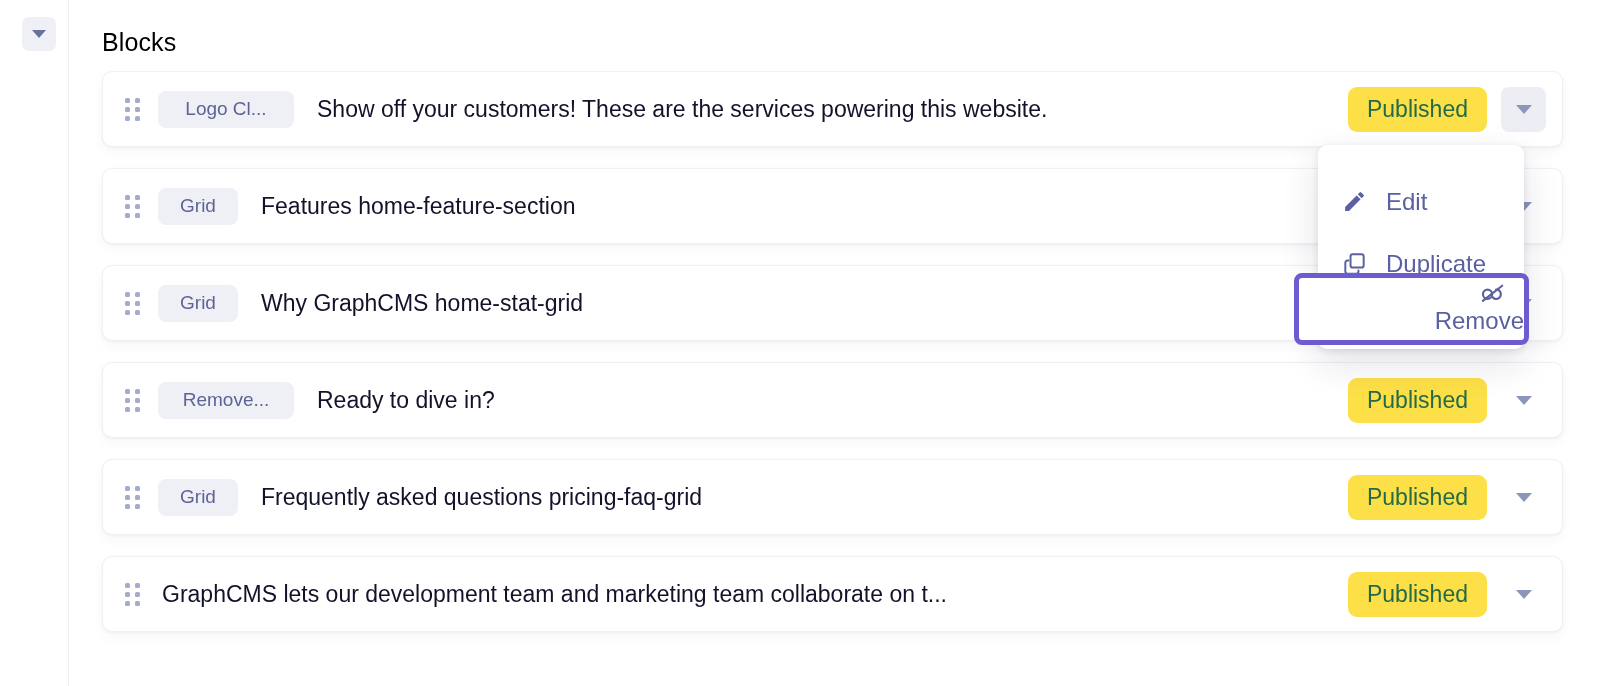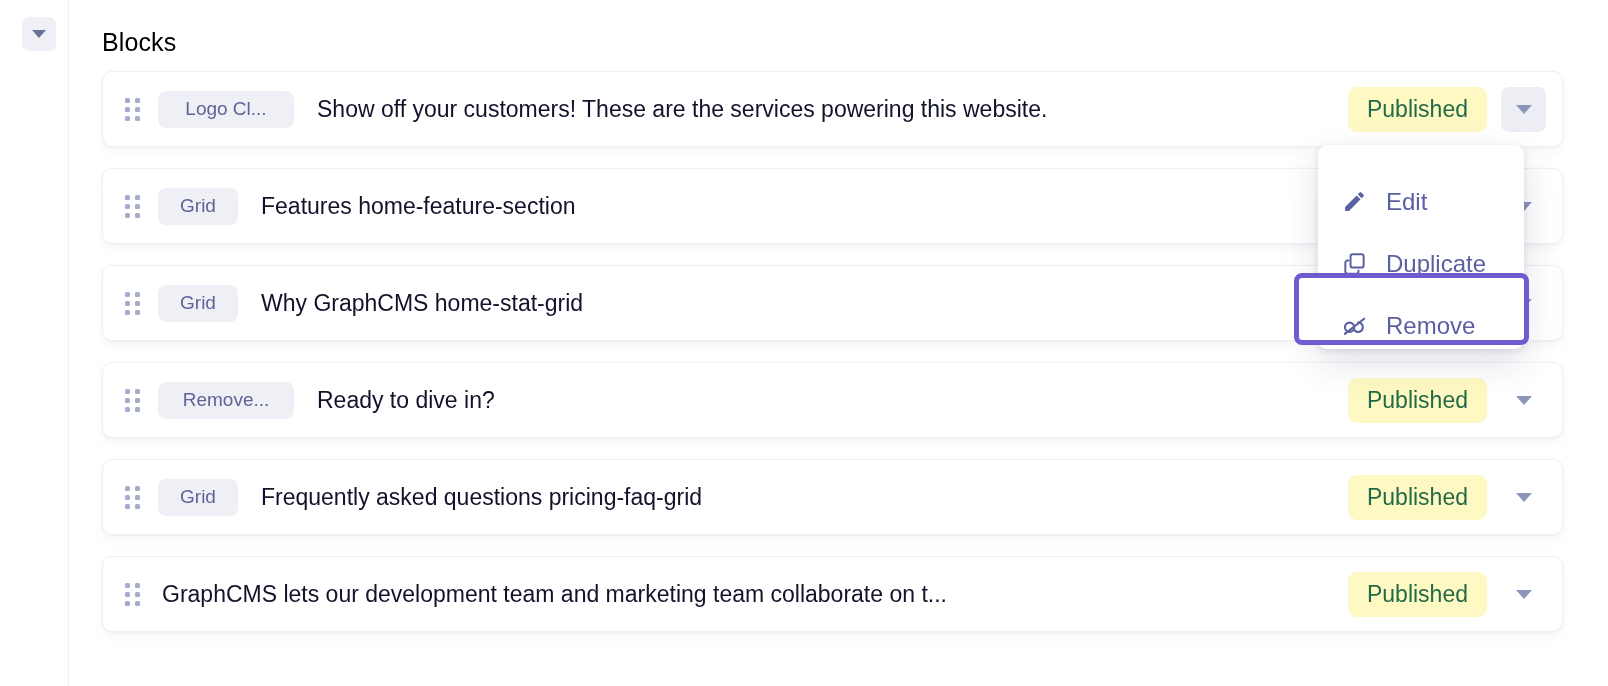--- a/index.html
+++ b/index.html
@@ -140,21 +140,21 @@
     white-space: nowrap;
     overflow: hidden;
     text-overflow: clip;
   }
 
   .status-badge {
     flex: 0 0 auto;
     height: 45px;
     padding: 0 19px;
     border-radius: 9px;
-    background: #fef9c3;
+    background: #fde047;
     color: #226a48;
     font-size: 23px;
     display: flex;
     align-items: center;
     justify-content: center;
     white-space: nowrap;
   }
 
   .row-menu-btn {
     flex: 0 0 auto;
@@ -211,20 +211,21 @@
 
   
   .menu-item.highlighted {
     outline: 5px solid #6d5bd0;
     outline-offset: 0px;
     border-radius: 3px;
     z-index: 5;
     margin-left: -19px;
     padding-left: 41px;
     width: calc(100% + 19px);
+    flex-direction: column;
   }
 </style>
 </head>
 <body>
 
 <div id="app">
 
   <div class="page-wash"></div>
 
   <div class="left-rail">

